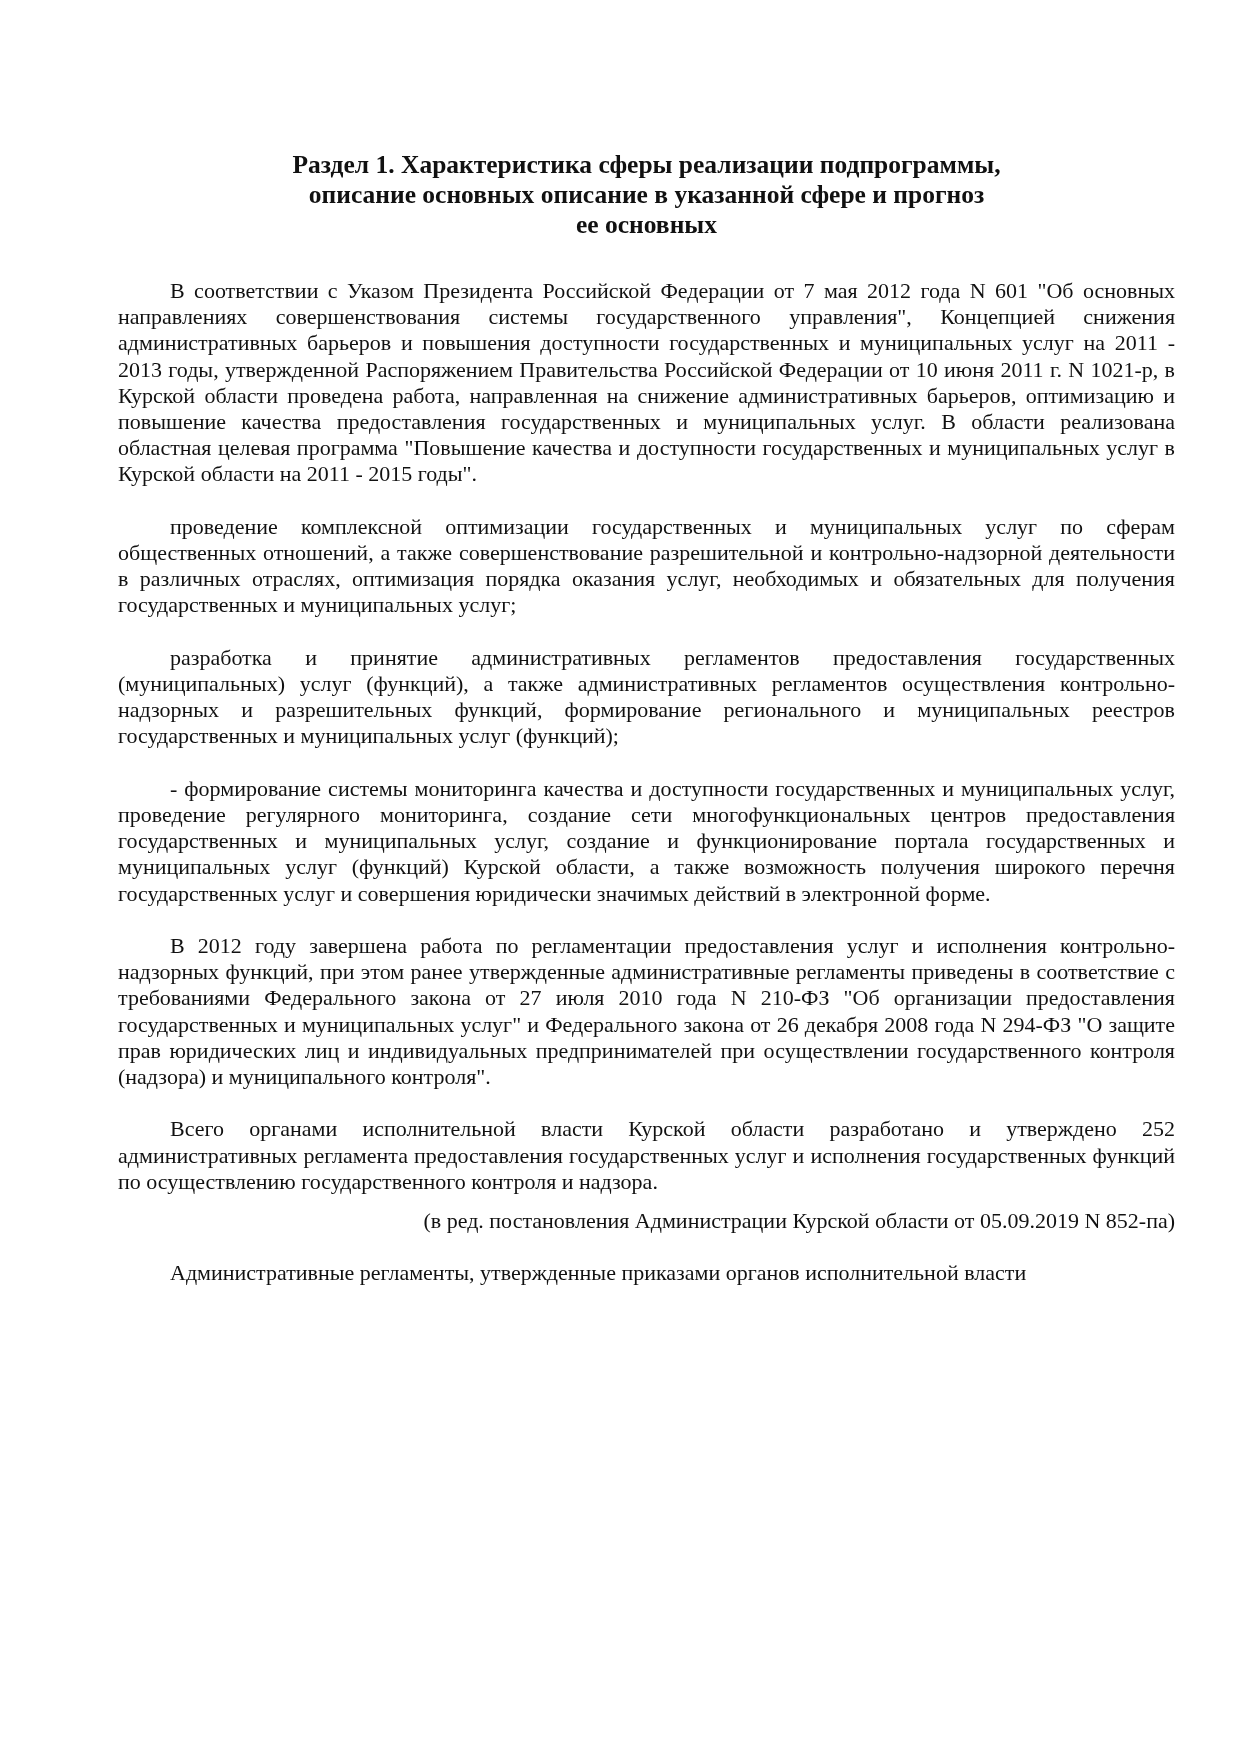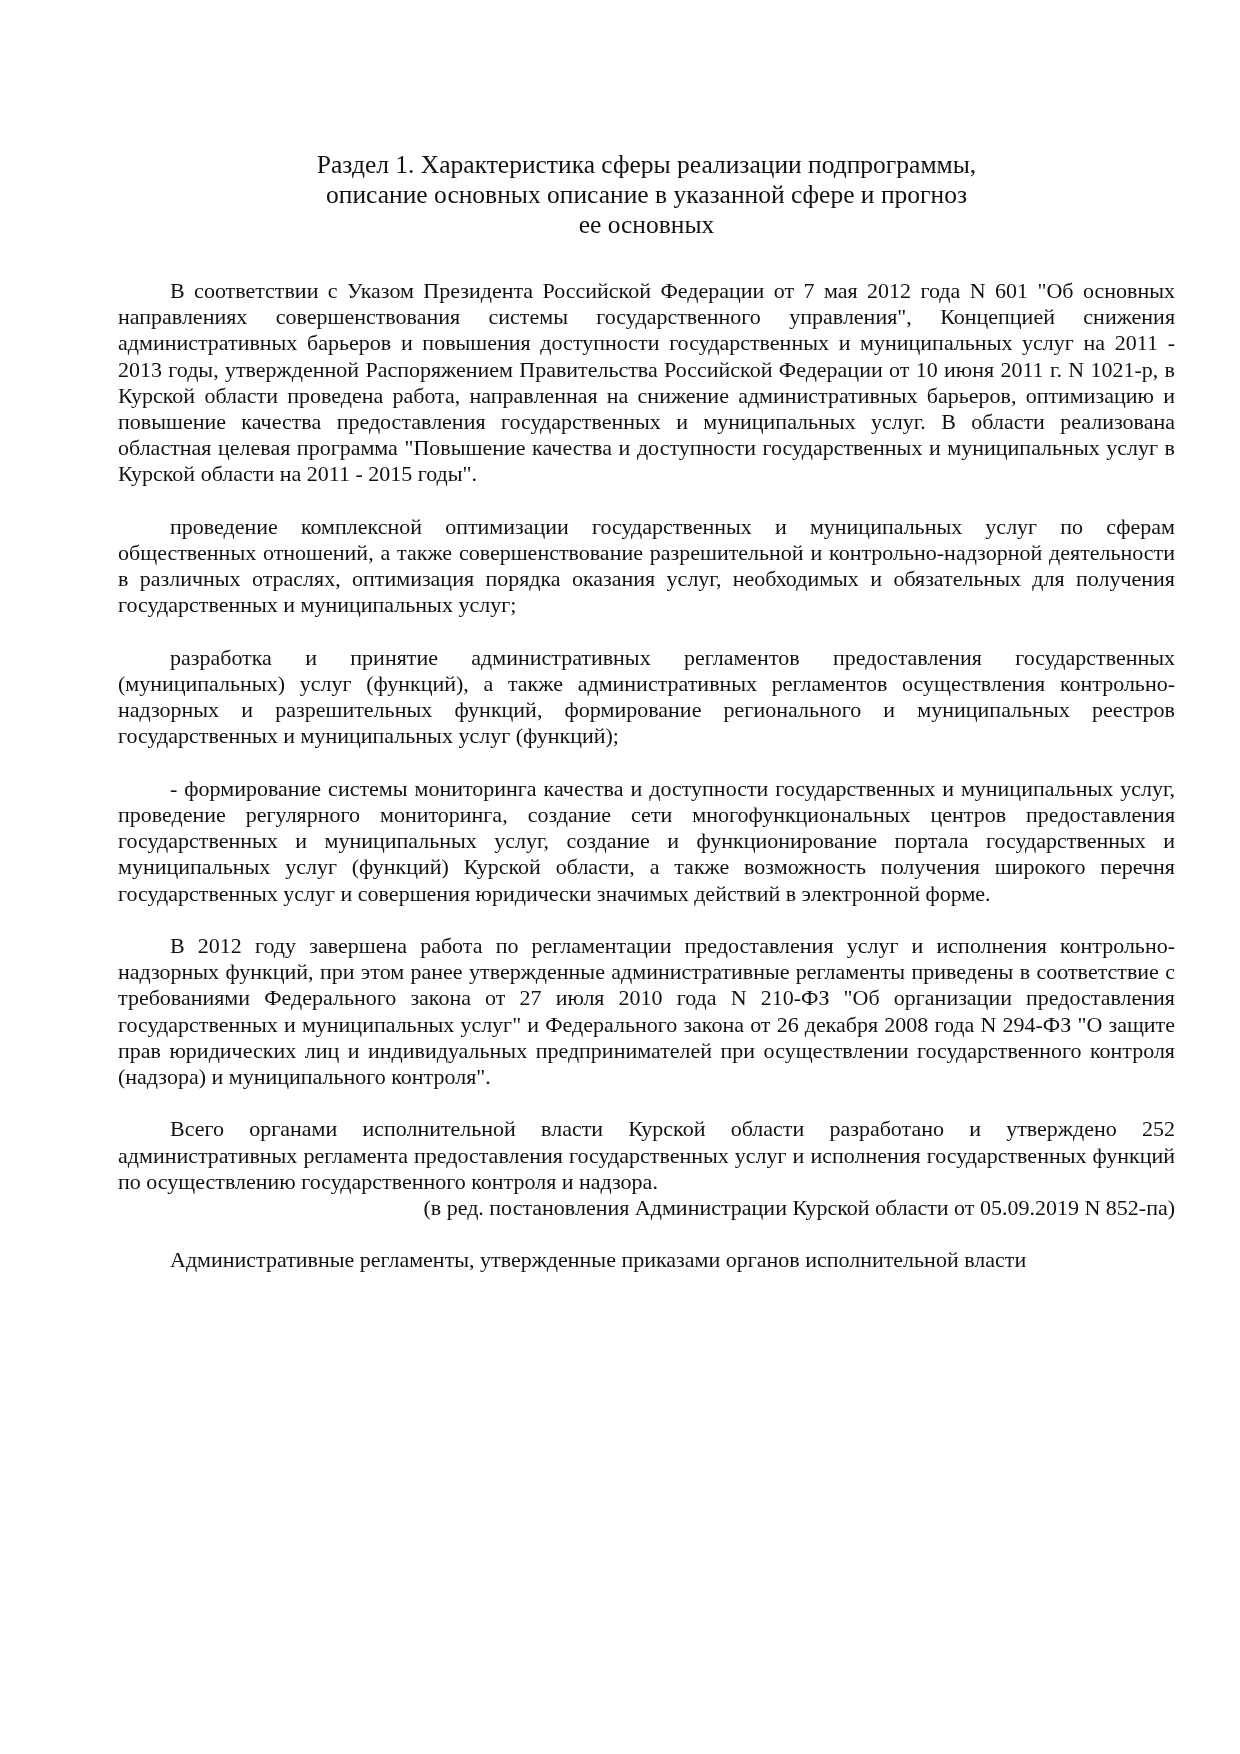--- a/index.html
+++ b/index.html
@@ -11,36 +11,36 @@
     font-family: "Liberation Serif", "DejaVu Serif", serif;
     color: #111111;
   }
   .page {
     position: absolute;
     left: 118px;
     top: 150px;
     width: 1057px;
   }
   .title {
-    font-weight: normal;
+    font-weight: bold;
     font-size: 25.5px;
     line-height: 30px;
     text-align: center;
     margin: 0 0 38px 0;
   }
   .title span { display: block; }
   .para {
     font-size: 22px;
     line-height: 26.2px;
     text-align: justify;
     text-indent: 52px;
     margin: 0 0 26.2px 0;
     font-family: Liberation Serif, serif;
   }
-  .para.tight { margin-bottom: 0; }
+  .para.tight { margin-bottom: 13px; }
   .note {
     font-size: 22px;
     line-height: 26.2px;
     text-align: right;
     margin: 0 0 26.2px 0;
   }
 </style>
 </head>
 <body>
 

